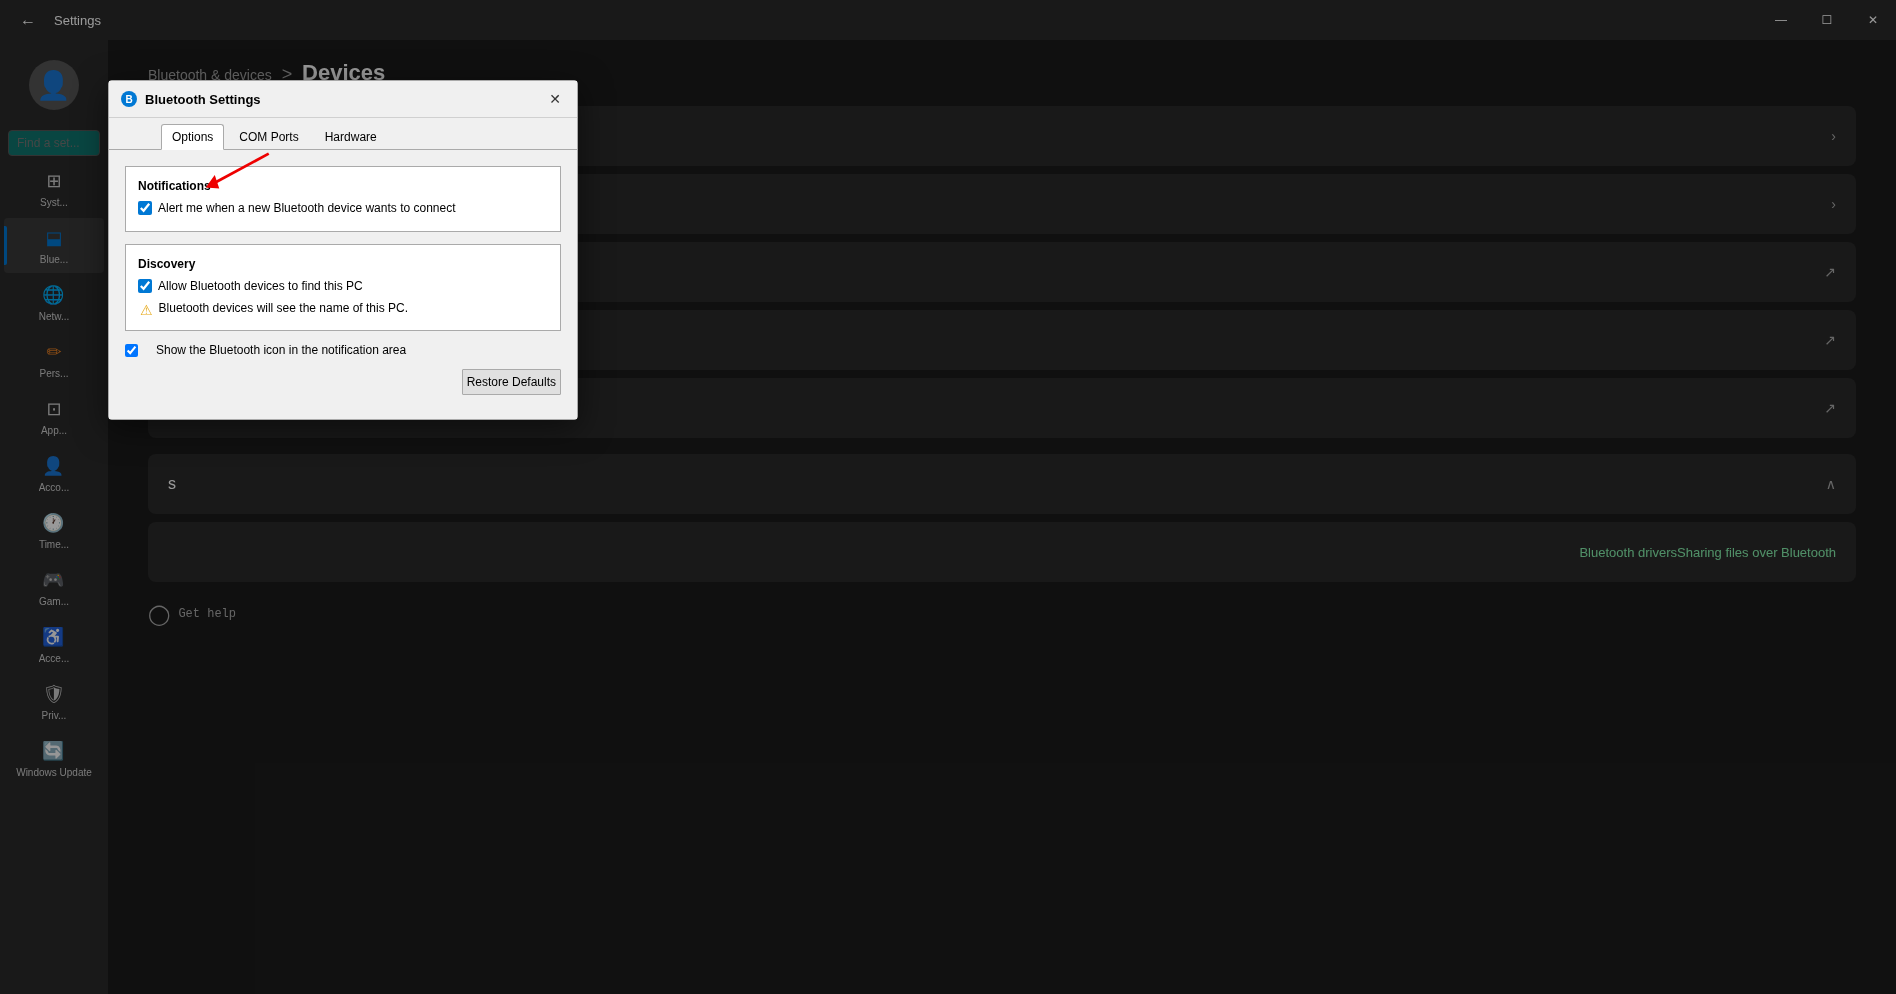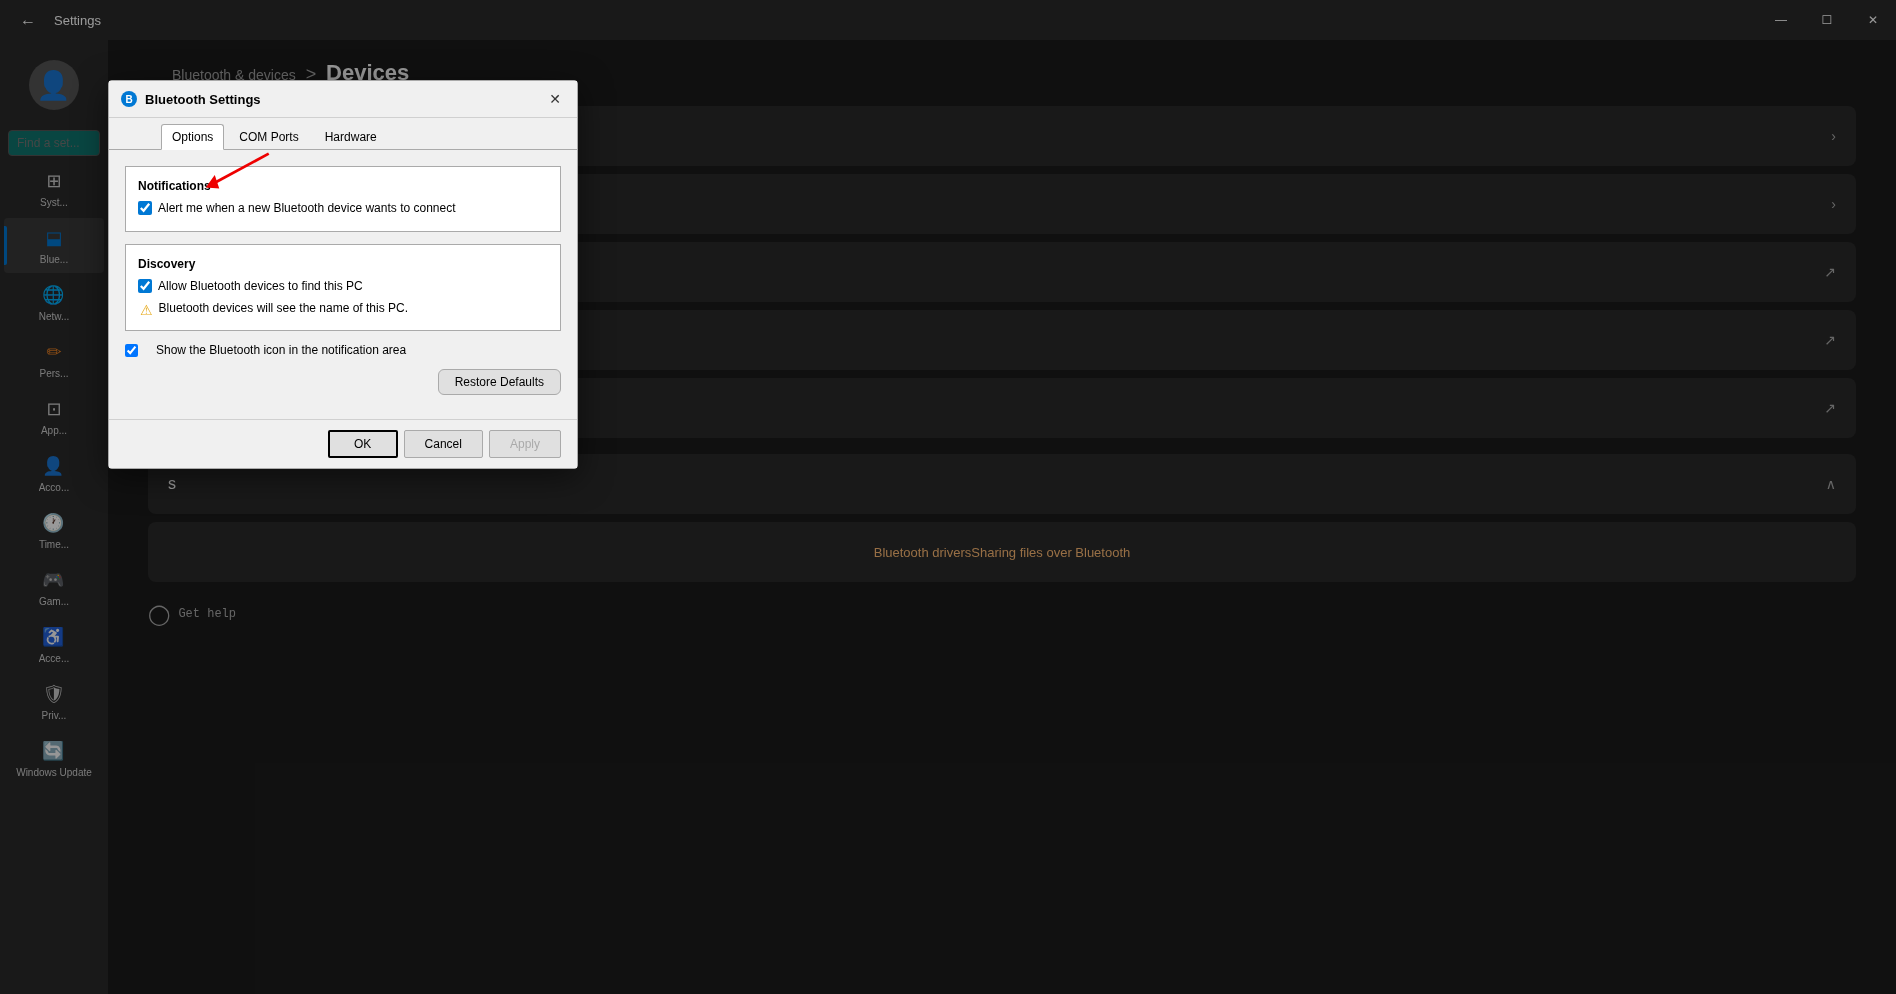--- a/index.html
+++ b/index.html
@@ -150,21 +150,20 @@
       flex: 1;
       background: #1c1c1c;
       padding: 20px 40px;
       overflow-y: auto;
       position: relative;
     }
     .breadcrumb {
       color: #aaa;
       font-size: 14px;
       margin-bottom: 10px;
-      margin-left: 24px;
     }
     .breadcrumb .current {
       color: #fff;
       font-size: 22px;
       font-weight: 600;
     }
     .breadcrumb .sep {
       color: #aaa;
       margin: 0 6px;
       font-size: 18px;
@@ -198,23 +197,23 @@
     .external-icon {
       font-size: 14px;
       color: #aaa;
     }
     .chevron-up {
       color: #aaa;
       font-size: 14px;
     }
     .bottom-row {
       display: flex;
-      justify-content: center;
-      align-items: center;
-      color: #fdba74;
+      justify-content: flex-end;
+      align-items: center;
+      color: #86efac;
       font-size: 13px;
     }
 
     
     .overlay {
       position: absolute;
       top: 0; left: 0; right: 0; bottom: 0;
       background: rgba(0,0,0,0.4);
       z-index: 10;
     }
@@ -359,27 +358,27 @@
       pointer-events: none;
     }
 
     
     .restore-defaults-area {
       display: flex;
       justify-content: flex-end;
       margin: 12px 0 8px;
     }
     .restore-defaults-btn {
-      padding: 5px 16px;
+      padding: 5px 4px;
       font-size: 12px;
       background: #e0e0e0;
       border: 1px solid #aaa;
       color: #000;
       cursor: pointer;
-      border-radius: 6px;
+      border-radius: 1px;
     }
 
     
     .dialog-footer {
       background: #f0f0f0;
       padding: 10px 16px;
       display: flex;
       justify-content: flex-end;
       gap: 6px;
       border-top: 1px solid #d0d0d0;
@@ -605,23 +604,18 @@
     <div class="standalone-checkbox">
       <input type="checkbox" id="show-bt-icon" checked="" style="">
       <label for="show-bt-icon" class="checkbox-label">Show the Bluetooth icon in the notification area</label>
     </div>
 
     <div class="restore-defaults-area">
       <button class="restore-defaults-btn">Restore Defaults</button>
     </div>
   </div>
 
-  <div class="dialog-footer">
-    <button class="dialog-btn dialog-btn-primary">OK</button>
-    <button class="dialog-btn dialog-btn-secondary">Cancel</button>
-    <button class="dialog-btn dialog-btn-disabled">Apply</button>
-  </div>
 </div>
 
 <svg class="red-arrow" viewBox="0 0 80 40" style="position:absolute;top:148px;left:190px;width:90px;height:45px;z-index:30;pointer-events:none;">
   <line x1="70" y1="5" x2="20" y2="32" stroke="#e00" stroke-width="2.5"></line>
   <polygon points="14,35 22,24 26,36" fill="#e00"></polygon>
 </svg>
 
 </body></html>

